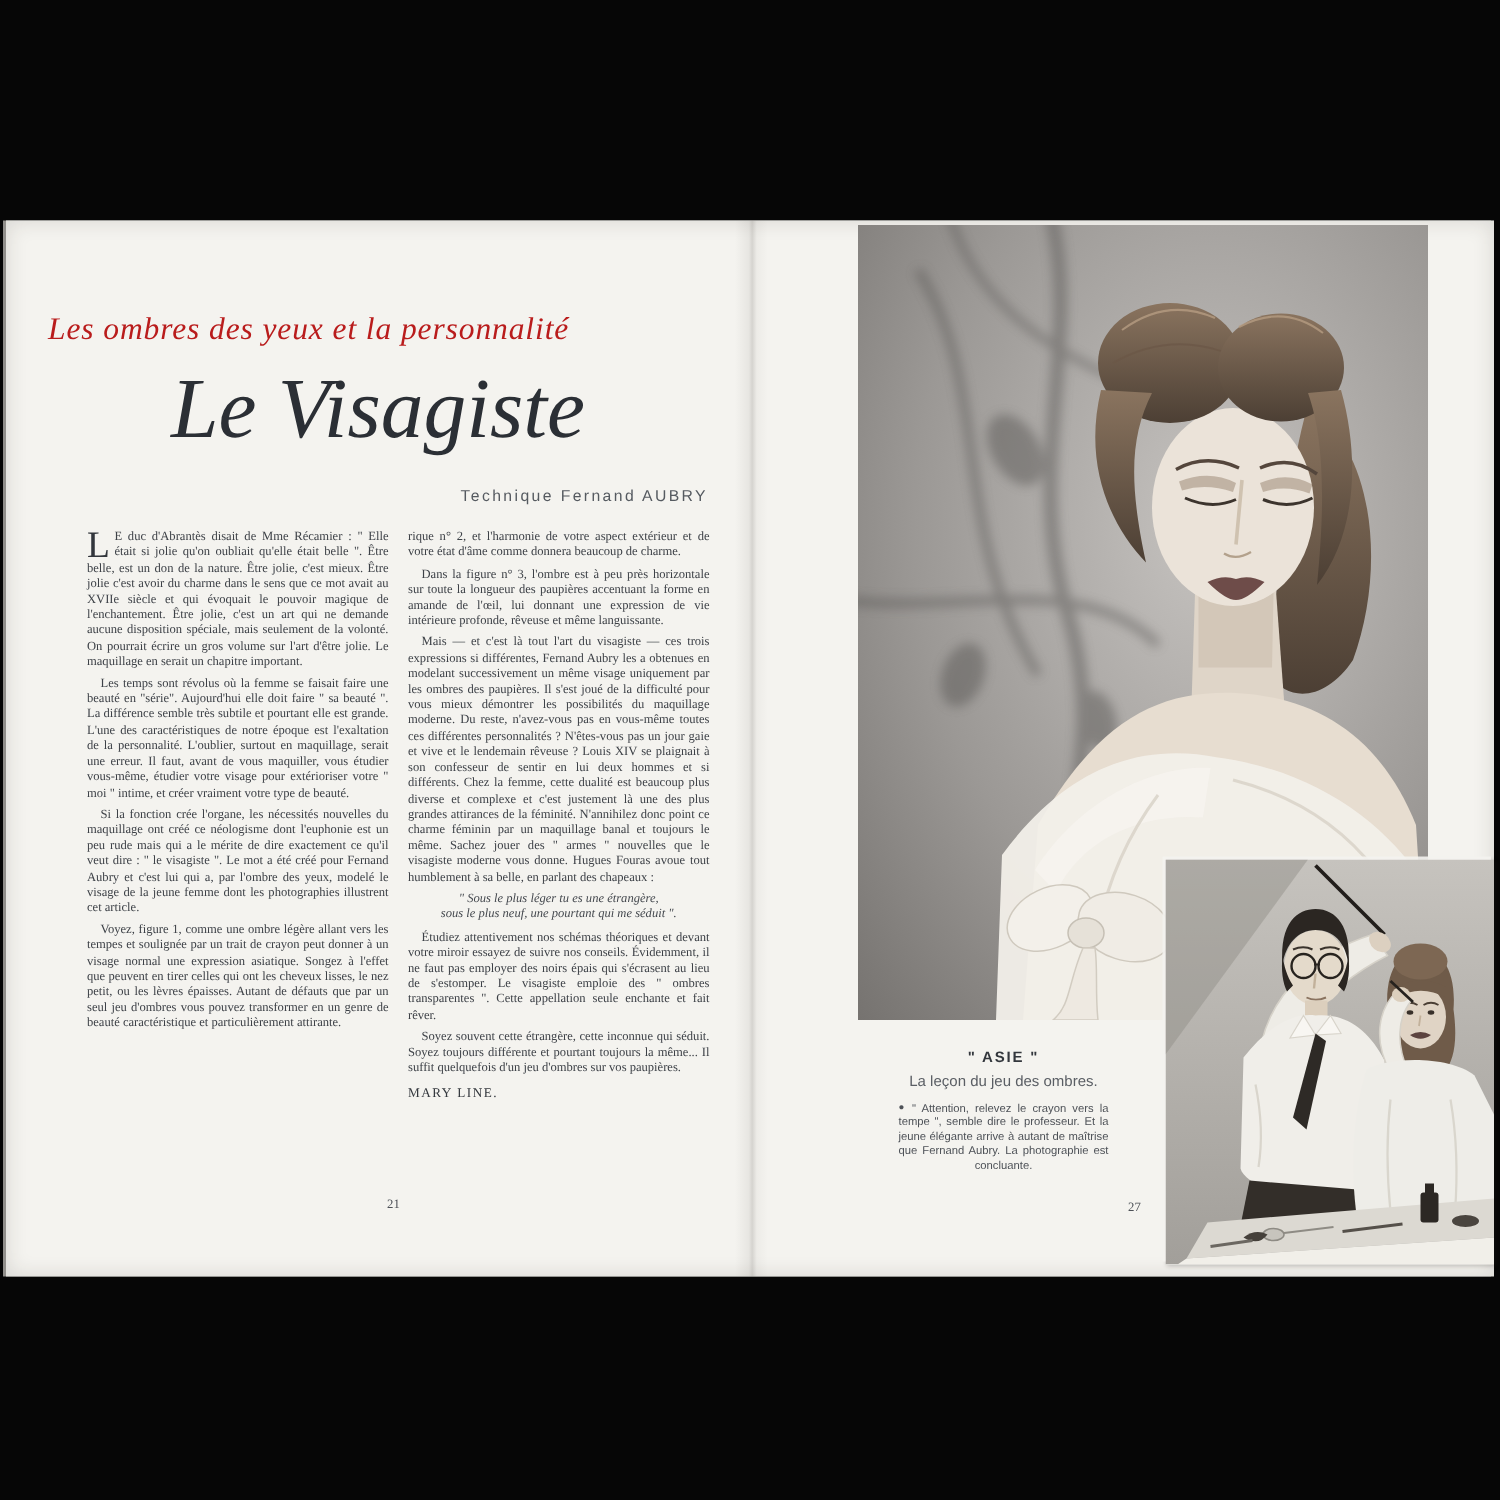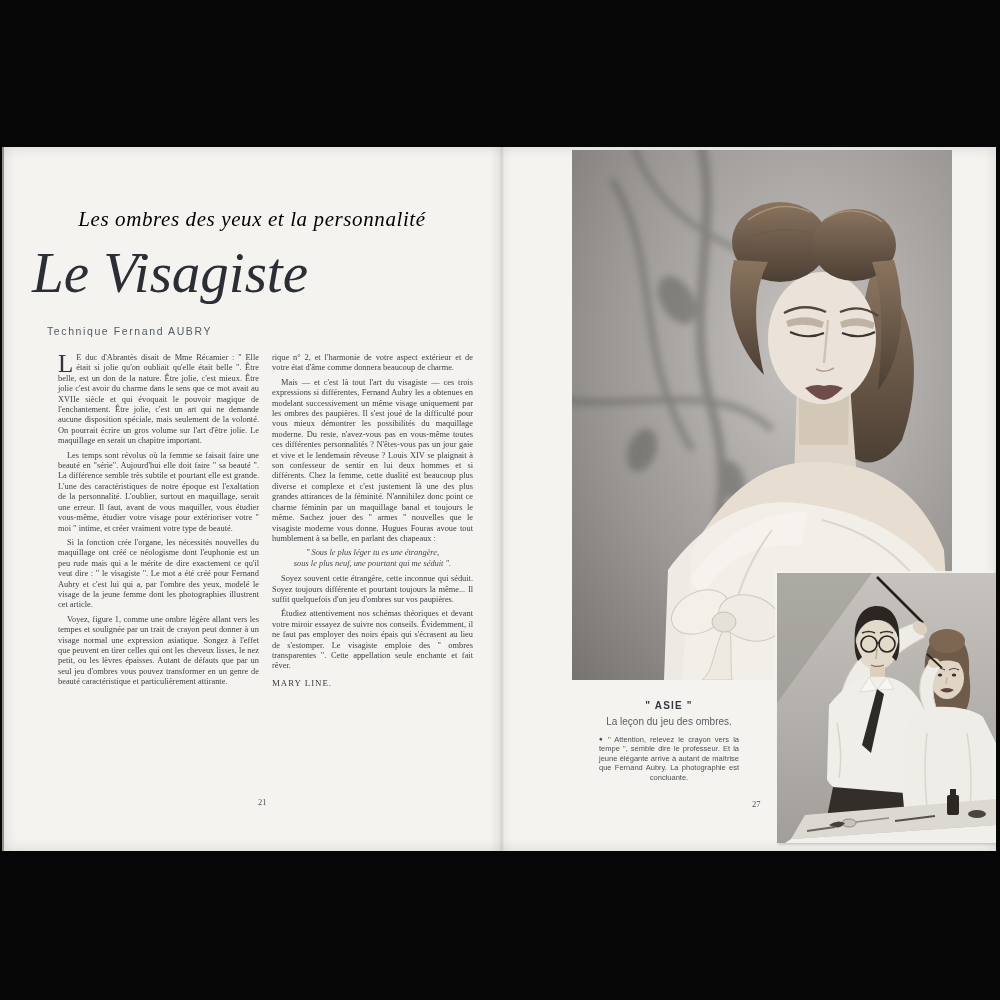--- a/index.html
+++ b/index.html
@@ -15,29 +15,29 @@
   }
   .page{position:absolute;top:0;height:100%;}
   .page-left{left:0;width:497px;}
   .page-right{left:497px;width:495px;}
   .gutter{
     position:absolute;left:486px;top:0;width:22px;height:100%;pointer-events:none;
     background:linear-gradient(to right, rgba(60,55,50,0) 0%, rgba(60,55,50,.07) 42%, rgba(60,55,50,.17) 52%, rgba(60,55,50,.04) 66%, rgba(60,55,50,0) 100%);
   }
   
   .kicker{
-    position:absolute;left:28px;top:60px;width:440px;text-align:center;
-    font-style:italic;font-size:21px;letter-spacing:.6px;color:#000000;
+    position:absolute;left:28px;top:60px;width:440px;
+    font-style:italic;font-size:21px;letter-spacing:.6px;color:#b91c1c;
   }
   .title{
-    position:absolute;left:28px;top:95px;width:440px;text-align:left;
+    position:absolute;left:28px;top:95px;width:440px;text-align:center;
     font-style:italic;font-size:57px;line-height:1.1;color:#2b2f35;font-weight:400;
   }
   .tech{
-    position:absolute;left:43px;top:178px;width:440px;text-align:left;
+    position:absolute;left:28px;top:178px;width:440px;text-align:right;
     font-size:10.5px;letter-spacing:1.6px;color:#555a60;
     font-family:"Liberation Sans", sans-serif;
   }
   
   .col{
     position:absolute;top:206px;width:201px;
     font-size:8.4px;line-height:10.4px;text-align:justify;color:#3d4147;
   }
   .col1{left:54px;}
   .col2{left:268px;}
@@ -87,27 +87,28 @@
 
     <div class="col col1">
       <p class="first"><span class="dropcap">L</span><span>E duc d'Abrantès disait de Mme Récamier : " Elle était si jolie qu'on oubliait qu'elle était belle ". Être belle, est un don de la nature. Être jolie, c'est mieux. Être jolie c'est avoir du charme dans le sens que ce mot avait au XVIIe siècle et qui évoquait le pouvoir magique de l'enchantement. Être jolie, c'est un art qui ne demande aucune disposition spéciale, mais seulement de la volonté. On pourrait écrire un gros volume sur l'art d'être jolie. Le maquillage en serait un chapitre important.</span></p>
       <p>Les temps sont révolus où la femme se faisait faire une beauté en "série". Aujourd'hui elle doit faire " sa beauté ". La différence semble très subtile et pourtant elle est grande. L'une des caractéristiques de notre époque est l'exaltation de la personnalité. L'oublier, surtout en maquillage, serait une erreur. Il faut, avant de vous maquiller, vous étudier vous-même, étudier votre visage pour extérioriser votre " moi " intime, et créer vraiment votre type de beauté.</p>
       <p>Si la fonction crée l'organe, les nécessités nouvelles du maquillage ont créé ce néologisme dont l'euphonie est un peu rude mais qui a le mérite de dire exactement ce qu'il veut dire : " le visagiste ". Le mot a été créé pour Fernand Aubry et c'est lui qui a, par l'ombre des yeux, modelé le visage de la jeune femme dont les photographies illustrent cet article.</p>
       <p>Voyez, figure 1, comme une ombre légère allant vers les tempes et soulignée par un trait de crayon peut donner à un visage normal une expression asiatique. Songez à l'effet que peuvent en tirer celles qui ont les cheveux lisses, le nez petit, ou les lèvres épaisses. Autant de défauts que par un seul jeu d'ombres vous pouvez transformer en un genre de beauté caractéristique et particulièrement attirante.</p>
     </div>
 
     <div class="col col2">
       <p class="first">rique n° 2, et l'harmonie de votre aspect extérieur et de votre état d'âme comme donnera beaucoup de charme.</p>
+      <p>Dans la figure n° 3, l'ombre est à peu près horizontale sur toute la longueur des paupières accentuant la forme en amande de l'œil, lui donnant une expression de vie intérieure profonde, rêveuse et même languissante.</p>
       <p>Mais — et c'est là tout l'art du visagiste — ces trois expressions si différentes, Fernand Aubry les a obtenues en modelant successivement un même visage uniquement par les ombres des paupières. Il s'est joué de la difficulté pour vous mieux démontrer les possibilités du maquillage moderne. Du reste, n'avez-vous pas en vous-même toutes ces différentes personnalités ? N'êtes-vous pas un jour gaie et vive et le lendemain rêveuse ? Louis XIV se plaignait à son confesseur de sentir en lui deux hommes et si différents. Chez la femme, cette dualité est beaucoup plus diverse et complexe et c'est justement là une des plus grandes attirances de la féminité. N'annihilez donc point ce charme féminin par un maquillage banal et toujours le même. Sachez jouer des " armes " nouvelles que le visagiste moderne vous donne. Hugues Fouras avoue tout humblement à sa belle, en parlant des chapeaux :</p>
       <p class="quote">
           <span>" Sous le plus léger tu es une étrangère,</span>
           <span>sous le plus neuf, une pourtant qui me séduit ".</span>
         </p>
+      <p>Étudiez attentivement nos schémas théoriques et devant votre miroir essayez de suivre nos conseils. Évidemment, il ne faut pas employer des noirs épais qui s'écrasent au lieu de s'estomper. Le visagiste emploie des " ombres transparentes ". Cette appellation seule enchante et fait rêver.</p>
       <p>Soyez souvent cette étrangère, cette inconnue qui séduit. Soyez toujours différente et pourtant toujours la même... Il suffit quelquefois d'un jeu d'ombres sur vos paupières.</p>
-      <p>Étudiez attentivement nos schémas théoriques et devant votre miroir essayez de suivre nos conseils. Évidemment, il ne faut pas employer des noirs épais qui s'écrasent au lieu de s'estomper. Le visagiste emploie des " ombres transparentes ". Cette appellation seule enchante et fait rêver.</p>
       <p class="byline">MARY LINE.</p>
     </div>
 
     <div class="pnum pnum-left">21</div>
   </div>
 
   <div class="page page-right">
 
     <div class="photo-large">
       <svg viewBox="0 0 380 530" preserveAspectRatio="none" aria-hidden="true">

